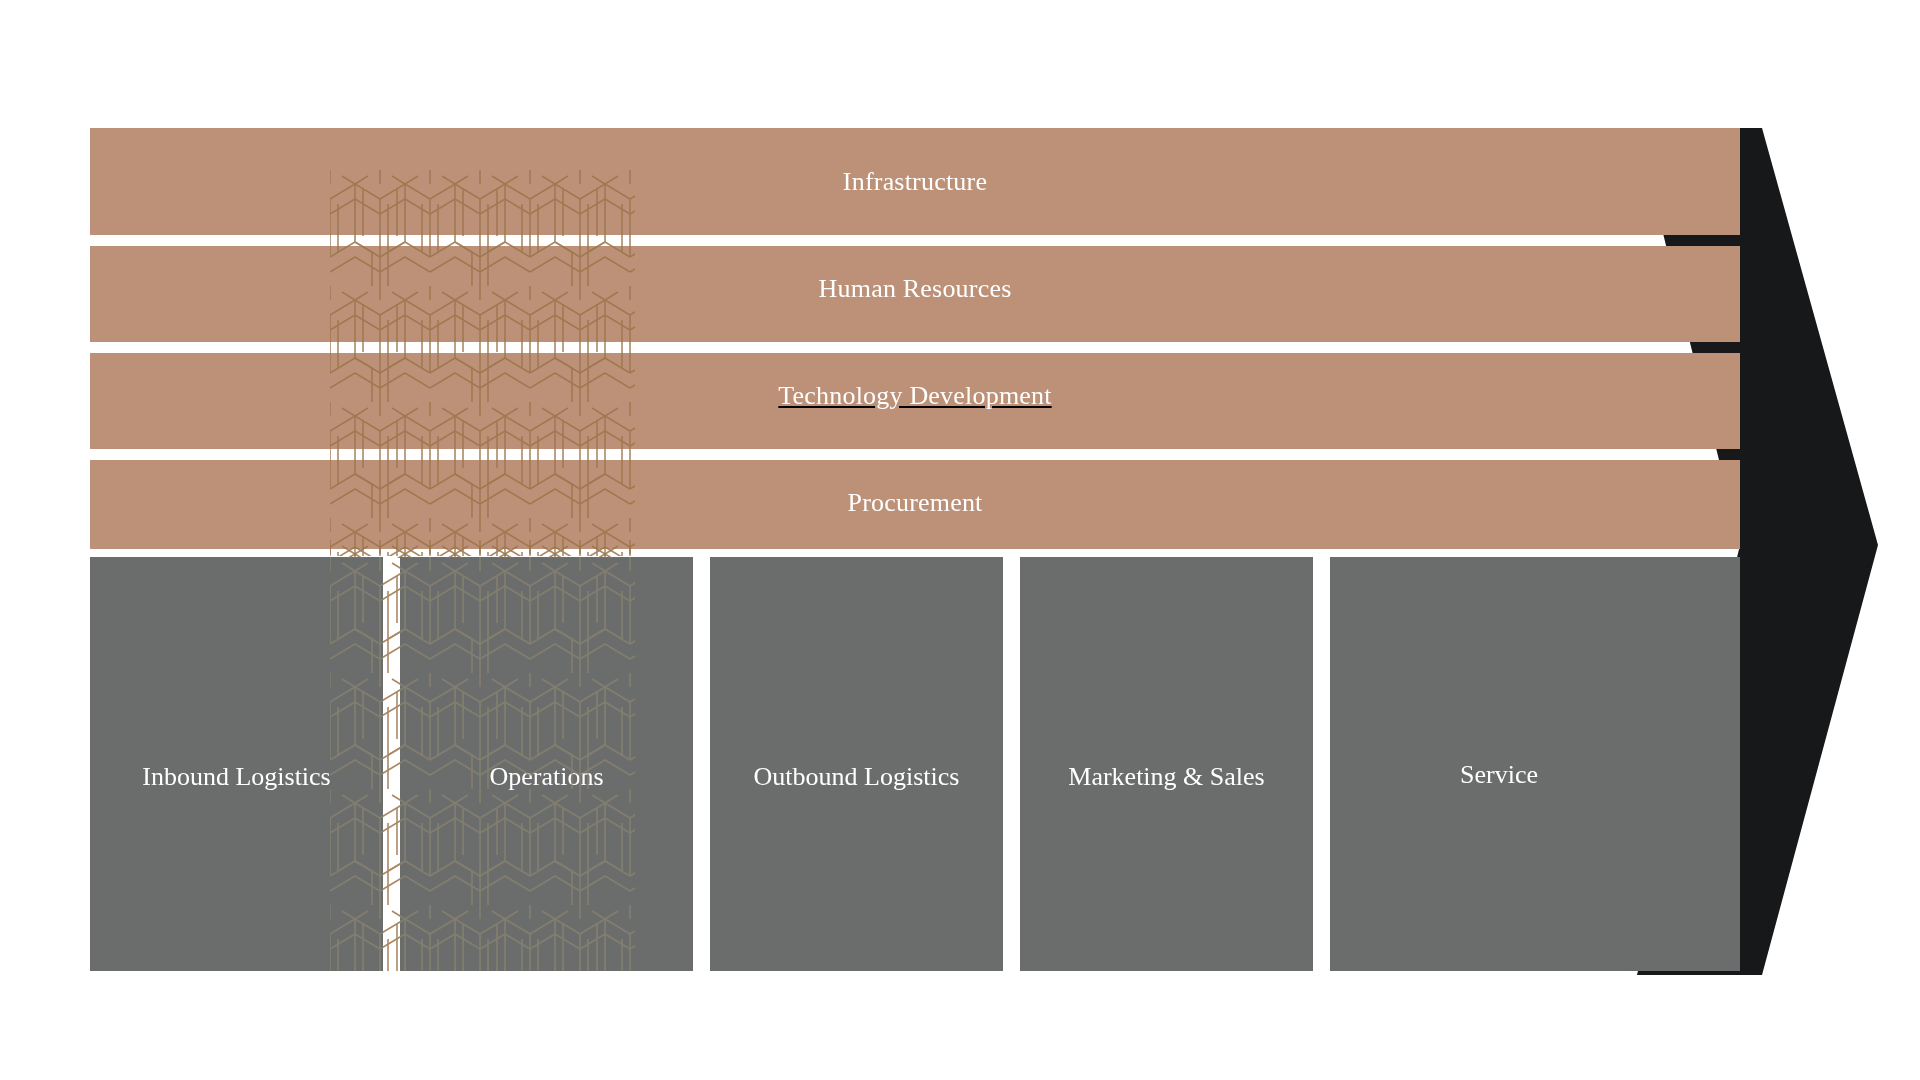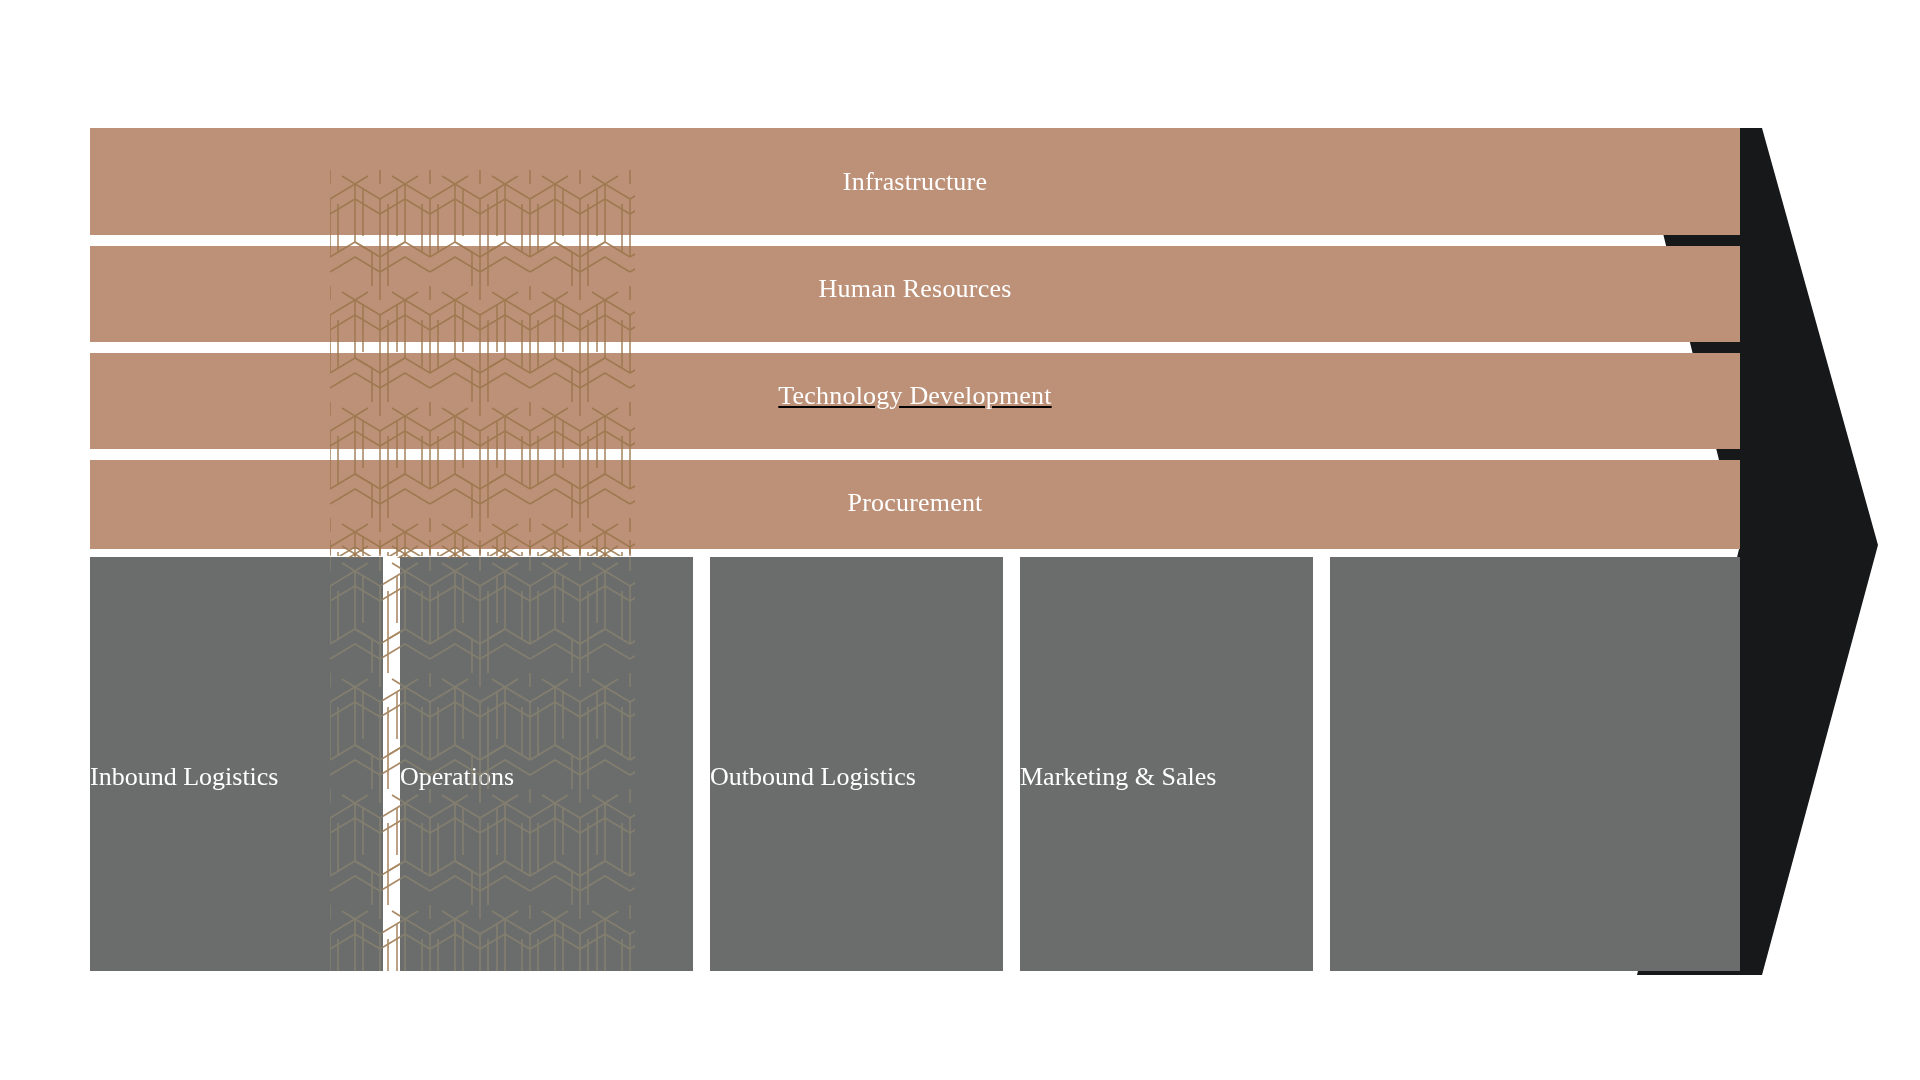--- a/index.html
+++ b/index.html
@@ -44,20 +44,21 @@
     letter-spacing:0.2px;
     white-space:nowrap;
   }
 
   
   .primary-box {
     position:absolute;
     z-index:3;
     display:flex;
     align-items:flex-end;
+    justify-content:center;
   }
   .primary-box .box-fill {
     position:absolute; left:0; top:0; width:100%; height:100%;
     background:#6b6c6c;
   }
   .primary-box .box-label {
     position:relative;
     z-index:6;
     color:#ffffff;
     font-size:26px;
@@ -181,20 +182,21 @@
 
   <div class="primary-box" style="left:710px; top:557px; width:293px; height:414px;">
     <div class="box-fill"></div>
     <span class="box-label" style="padding-bottom:179px;">Outbound Logistics</span>
   </div>
 
   <div class="primary-box" style="left:1330px; top:557px; width:410px; height:414px;">
     <svg class="box-fill" viewBox="0 0 410 414" width="410" height="414" preserveAspectRatio="none">
       <polygon points="0,0 410,0 300,414 0,414" fill="#6b6c6c"></polygon>
     </svg>
+    <span class="box-label" style="padding-bottom:181px; padding-right:72px;">Service</span>
   </div>
 
   <div class="pattern-strip" style="left:330px; top:170px; width:305px; height:386px;">
     <svg width="305" height="386" viewBox="0 0 305 386">
       <rect x="0" y="0" width="305" height="386" fill="url(#weave-tan)"></rect>
     </svg>
   </div>
 
   <div class="pattern-strip" style="left:330px; top:540px; width:305px; height:18px;">
     <svg width="305" height="18" viewBox="0 0 305 18">

